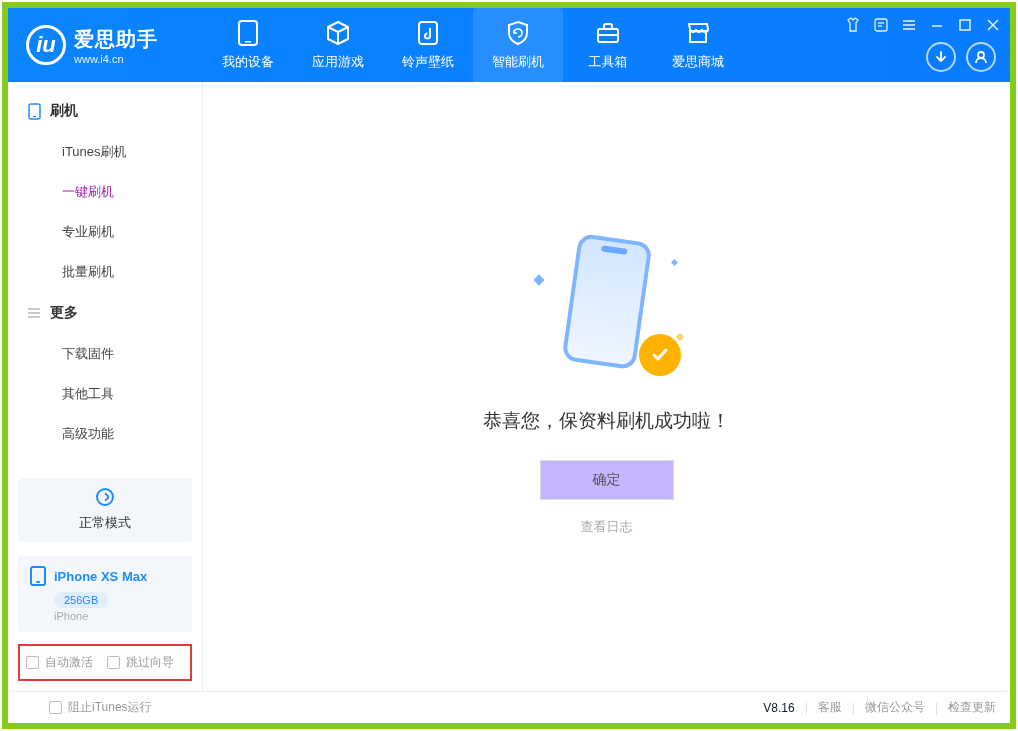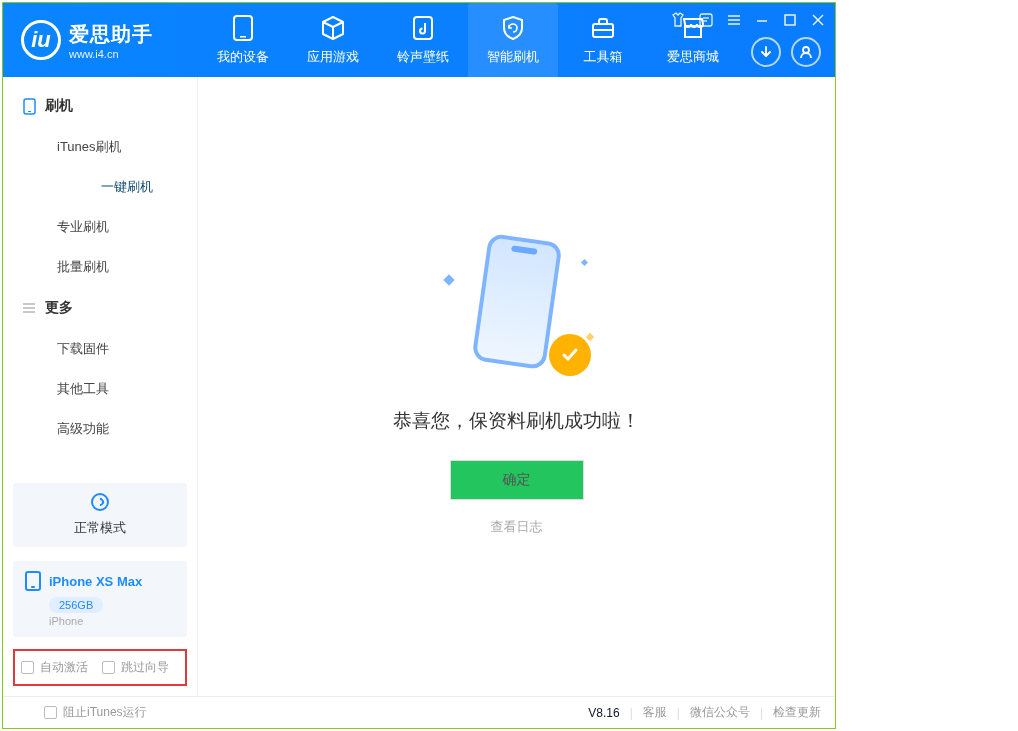--- a/index.html
+++ b/index.html
@@ -1,18 +1,18 @@
 <!DOCTYPE html>
 <html><head>
 <meta charset="utf-8">
 <style>
 * { margin: 0; padding: 0; box-sizing: border-box; font-family: "Microsoft YaHei", sans-serif; }
 body { background: #fff; width: 1018px; height: 731px; overflow: hidden; }
 
-.window { width: 834px; height: 727px; margin: 2px; border: 1px solid #84cc16; display: flex; flex-direction: column; }
+.window { width: 1014px; height: 727px; margin: 2px; border: 6px solid #84cc16; display: flex; flex-direction: column; }
 
 .titlebar { height: 74px; background: linear-gradient(90deg, #0a84ff, #0a7cff); display: flex; align-items: center; color: #fff; position: relative; }
 
 .logo-block { display: flex; align-items: center; padding-left: 18px; min-width: 195px; }
 .logo-circle { width: 40px; height: 40px; border: 3px solid #fff; border-radius: 50%; display: flex; align-items: center; justify-content: center; font-weight: bold; font-size: 22px; font-style: italic; margin-right: 8px; }
 .logo-text .t1 { font-size: 20px; font-weight: bold; letter-spacing: 1px; }
 .logo-text .t2 { font-size: 11px; opacity: .9; }
 
 .nav { display: flex; height: 100%; }
 .nav-item { width: 90px; display: flex; flex-direction: column; align-items: center; justify-content: center; color: #fff; font-size: 13px; gap: 6px; cursor: pointer; }
@@ -25,21 +25,21 @@
 .round-btns { position: absolute; bottom: 10px; right: 14px; display: flex; gap: 10px; }
 .round-btn { width: 30px; height: 30px; border: 2px solid rgba(255,255,255,.7); border-radius: 50%; display: flex; align-items: center; justify-content: center; cursor: pointer; }
 
 .body { flex: 1; display: flex; min-height: 0; }
 
 .sidebar { width: 195px; border-right: 1px solid #eee; display: flex; flex-direction: column; }
 .side-scroll { flex: 1; overflow: auto; padding-top: 8px; }
 .sec-hd { display: flex; align-items: center; gap: 8px; padding: 12px 18px; color: #333; font-size: 14px; font-weight: bold; }
 .sec-ico { width: 16px; height: 16px; display: flex; align-items: center; justify-content: center; }
 .sub-item { padding: 11px 0 11px 54px; font-size: 13px; color: #444; cursor: pointer; }
-.sub-item.active { color: #0c4a6e; text-align: center; }
+.sub-item.active { color: #a21caf; }
 
 .mode-card { margin: 8px 10px; background: #f3f6fb; border-radius: 3px; padding: 10px 12px; display: flex; align-items: center; gap: 8px; font-size: 13px; color: #333; font-weight: 500; flex-direction: column; }
 .mode-dot { width: 18px; height: 18px; border: 2px solid #1e8cff; border-radius: 50%; position: relative; }
 .mode-dot::after { content: ""; position: absolute; inset: 3px; border: 2px solid #1e8cff; border-radius: 50%; border-top-color: transparent; border-left-color: transparent; transform: rotate(-45deg); }
 
 .dev-card { margin: 6px 10px; background: #f3f6fb; border-radius: 3px; padding: 10px 12px; }
 .dev-row1 { display: flex; align-items: center; gap: 8px; color: #1e8cff; font-size: 13px; font-weight: bold; }
 .dev-phone-ico { width: 16px; height: 20px; border: 2px solid #1e8cff; border-radius: 3px; position: relative; }
 .dev-phone-ico::after { content: ""; position: absolute; bottom: 1px; left: 50%; transform: translateX(-50%); width: 4px; height: 2px; background: #1e8cff; border-radius: 1px; }
 .cap-pill { display: inline-block; margin: 6px 0 2px 24px; padding: 2px 10px; border-radius: 10px; background: #e1eeff; color: #1e8cff; font-size: 11px; }
@@ -53,21 +53,21 @@
 .success-art { position: relative; width: 140px; height: 140px; margin-bottom: 30px; }
 .phone-shape { position: absolute; left: 50%; top: 50%; transform: translate(-50%,-55%) rotate(8deg); width: 74px; height: 128px; border: 4px solid #7fb4ff; border-radius: 14px; background: linear-gradient(#d2e6ff,#eef6ff); }
 .phone-shape::before { content: ""; position: absolute; top: 5px; left: 50%; transform: translateX(-50%); width: 26px; height: 6px; background: #6aa9ff; border-radius: 3px; }
 .check-badge { position: absolute; right: -4px; bottom: 2px; width: 42px; height: 42px; background: #ffb300; border-radius: 50%; display: flex; align-items: center; justify-content: center; }
 .dia { position: absolute; width: 8px; height: 8px; background: #7fb4ff; transform: rotate(45deg); }
 .d1 { left: -2px; top: 38px; }
 .d2 { right: 0; top: 22px; width: 5px; height: 5px; }
 .d3 { right: -6px; bottom: 38px; width: 6px; height: 6px; background: #ffd36b; }
 
 .succ-msg { font-size: 19px; color: #333; margin-bottom: 26px; }
-.ok-btn { padding: 10px 52px; border: 1px solid #ddd; background: #22c55e; color: #555; font-size: 14px; cursor: pointer; margin-bottom: 18px; }
+.ok-btn { padding: 10px 52px; border: 1px solid #ddd; background: #c4b5fd; color: #555; font-size: 14px; cursor: pointer; margin-bottom: 18px; }
 .log-link { color: #aaa; font-size: 13px; cursor: pointer; font-family: Liberation Serif, serif; }
 
 .footer { height: 32px; border-top: 1px solid #eee; display: flex; align-items: center; padding: 0 14px; font-size: 12px; color: #999; }
 .footer-left { display: flex; align-items: center; gap: 6px; padding-left: 27px; }
 .footer-right { margin-left: auto; display: flex; align-items: center; gap: 10px; }
 .fsep { color: #ddd; }
 .flink { cursor: pointer; }
 .ver { color: #0f172a; }
 </style>
 </head>

